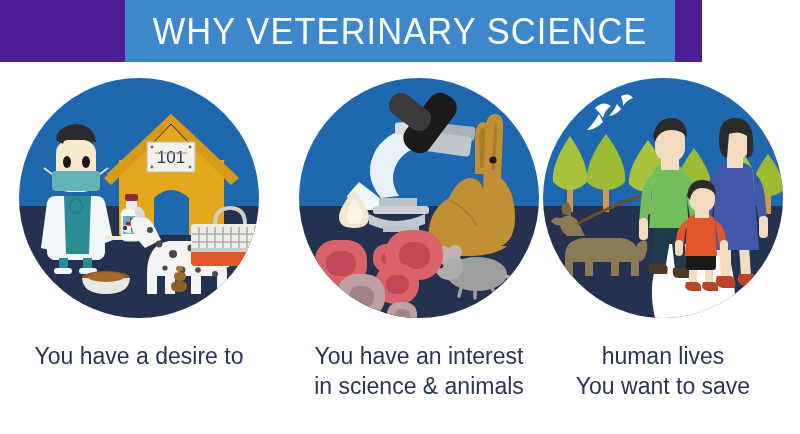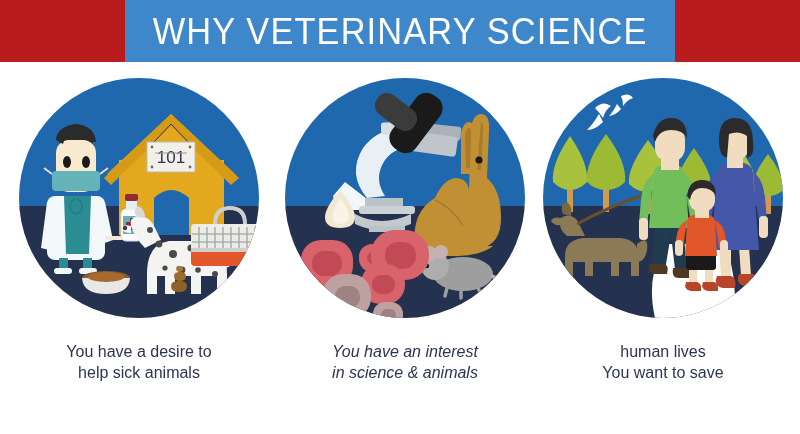--- a/index.html
+++ b/index.html
@@ -3,44 +3,44 @@
 <meta charset="utf-8">
 <style>
   html,body{margin:0;padding:0;}
   body{
     width:800px;height:434px;background:#ffffff;
     font-family:"Liberation Sans", sans-serif;
     overflow:hidden;position:relative;
   }
   
   .header-band{
-    position:absolute;left:0;top:0;width:800px;height:62px;
-    background:#b91c1c;
+    position:absolute;left:0;top:0;width:702px;height:62px;
+    background:#4c1d95;
   }
   .header-inner{
     position:absolute;left:125px;top:0;width:550px;height:62px;
     background:#3E87CB;
     display:flex;align-items:center;justify-content:center;
   }
   .header-title{
     color:#ffffff;font-size:37px;letter-spacing:1.2px;
     font-weight:400;line-height:1;white-space:nowrap;
     transform:scaleX(0.93);transform-origin:center;
   }
   
   .panels{position:absolute;left:0;top:70px;width:636px;height:300px;}
   .panel{position:absolute;top:0;width:262px;height:300px;}
   .panel-1{left:8px;}
-  .panel-2{left:274px;font-style:italic;}
+  .panel-2{left:288px;}
   .panel-3{left:532px;}
   .circle-wrap{position:absolute;left:11px;top:8px;width:240px;height:240px;}
   .caption{
     position:absolute;left:0;top:272px;width:262px;
     text-align:center;color:#2B3552;
-    font-size:16px;line-height:1.3;
+    font-size:23px;line-height:1.3;
   }
   .caption span{display:block;}
   svg{display:block;overflow:visible;}
 </style>
 </head>
 <body>
 
 <div class="header-band">
   <div class="header-inner">
     <div class="header-title">WHY VETERINARY SCIENCE</div>
@@ -157,21 +157,20 @@
           <g>
             <path d="M160 214 Q152 214 152 208 Q152 203 160 203 Q168 203 168 208 Q168 214 160 214 Z" fill="#8C6227"></path>
             <path d="M161 203 Q155 203 155 198 Q155 194 161 194 Q167 194 167 198 Q167 203 161 203 Z" fill="#9C6E2C"></path>
             <path d="M161 194 Q157 194 157 190 Q158 187 161 188 Q165 189 164 192 Z" fill="#A8782F"></path>
           </g>
         </g>
       </svg>
     </div>
     <div class="caption">
       <span>You have a desire to</span>
-      <span>help sick animals</span>
     </div>
   </div>
 
   <div class="panel panel-2">
     <div class="circle-wrap">
       <svg width="240" height="240" viewBox="0 0 240 240">
         <defs>
           <clipPath id="c2">
               <circle cx="120" cy="120" r="120"></circle>
             </clipPath>

